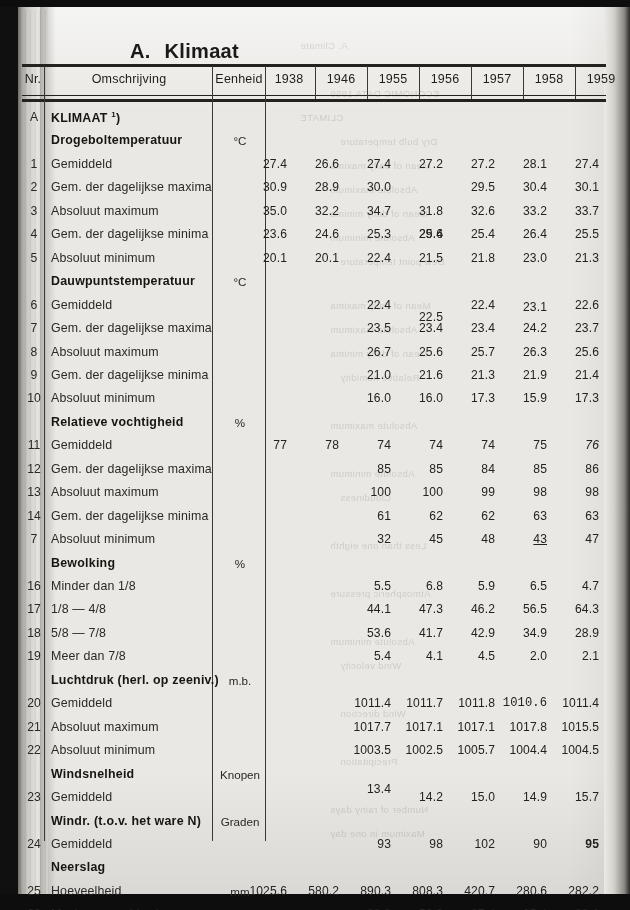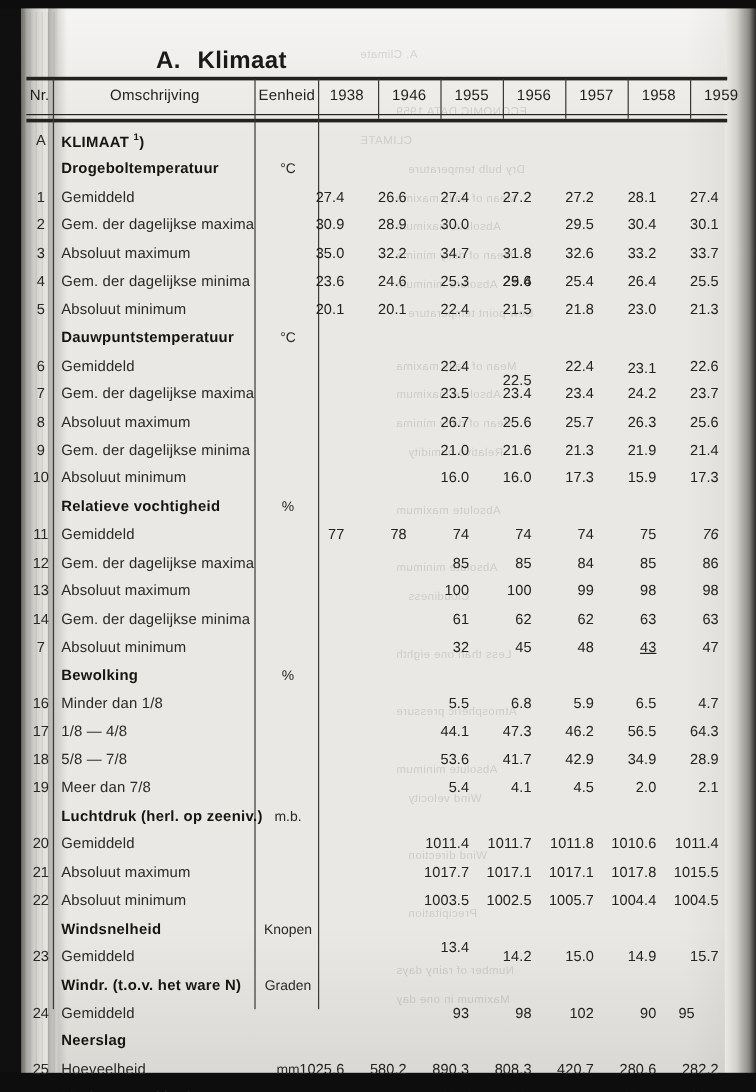--- a/index.html
+++ b/index.html
@@ -300,21 +300,21 @@
       <div class="val" style="left: 447px; top: 649.35px;">4.5</div>
       <div class="val" style="left: 499px; top: 649.35px;">2.0</div>
       <div class="val" style="left: 551px; top: 649.35px;">2.1</div>
       <div class="rowlabel head" style="left: 51px; top: 672.8px;">Luchtdruk (herl. op zeeniv.)</div>
       <div class="unit" style="left: 215px; top: 673.8px;">m.b.</div>
       <div class="nr" style="left: 24px; top: 696.25px;">20</div>
       <div class="rowlabel" style="left: 51px; top: 696.25px;">Gemiddeld</div>
       <div class="val" style="left: 343px; top: 696.25px;">1011.4</div>
       <div class="val" style="left: 395px; top: 696.25px;">1011.7</div>
       <div class="val" style="left: 447px; top: 696.25px;">1011.8</div>
-      <div class="val" style="left: 499px; top: 696.25px;">1010.6</div>
+      <div class="val" style="left: 499px; top: 696.25px; font-family: Liberation Mono, monospace;">1010.6</div>
       <div class="val" style="left: 551px; top: 696.25px;">1011.4</div>
       <div class="nr" style="left: 24px; top: 719.7px;">21</div>
       <div class="rowlabel" style="left: 51px; top: 719.7px;">Absoluut maximum</div>
       <div class="val" style="left: 343px; top: 719.7px;">1017.7</div>
       <div class="val" style="left: 395px; top: 719.7px;">1017.1</div>
       <div class="val" style="left: 447px; top: 719.7px;">1017.1</div>
       <div class="val" style="left: 499px; top: 719.7px;">1017.8</div>
       <div class="val" style="left: 551px; top: 719.7px;">1015.5</div>
       <div class="nr" style="left: 24px; top: 743.15px;">22</div>
       <div class="rowlabel" style="left: 51px; top: 743.15px;">Absoluut minimum</div>
@@ -333,21 +333,21 @@
       <div class="val" style="left: 499px; top: 790.05px;">14.9</div>
       <div class="val" style="left: 551px; top: 790.05px;">15.7</div>
       <div class="rowlabel head" style="left: 51px; top: 813.5px;">Windr. (t.o.v. het ware N)</div>
       <div class="unit" style="left: 215px; top: 814.5px;">Graden</div>
       <div class="nr" style="left: 24px; top: 836.95px;">24</div>
       <div class="rowlabel" style="left: 51px; top: 836.95px;">Gemiddeld</div>
       <div class="val" style="left: 343px; top: 836.95px;">93</div>
       <div class="val" style="left: 395px; top: 836.95px;">98</div>
       <div class="val" style="left: 447px; top: 836.95px;">102</div>
       <div class="val" style="left: 499px; top: 836.95px;">90</div>
-      <div class="val" style="left: 531px; top: 836.95px;">95</div>
+      <div class="val" style="left: 551px; top: 836.95px; font-weight: bold;">95</div>
       <div class="rowlabel head" style="left: 51px; top: 860.4px;">Neerslag</div>
       <div class="nr" style="left: 24px; top: 883.85px;">25</div>
       <div class="rowlabel" style="left: 51px; top: 883.85px;">Hoeveelheid</div>
       <div class="unit" style="left: 215px; top: 884.85px;">mm</div>
       <div class="val" style="left: 239px; top: 883.85px;">1025.6</div>
       <div class="val" style="left: 291px; top: 883.85px;">580.2</div>
       <div class="val" style="left: 343px; top: 883.85px;">890.3</div>
       <div class="val" style="left: 395px; top: 883.85px;">808.3</div>
       <div class="val" style="left: 447px; top: 883.85px; text-align: right;">420.7</div>
       <div class="val" style="left: 499px; top: 883.85px;">280.6</div>

